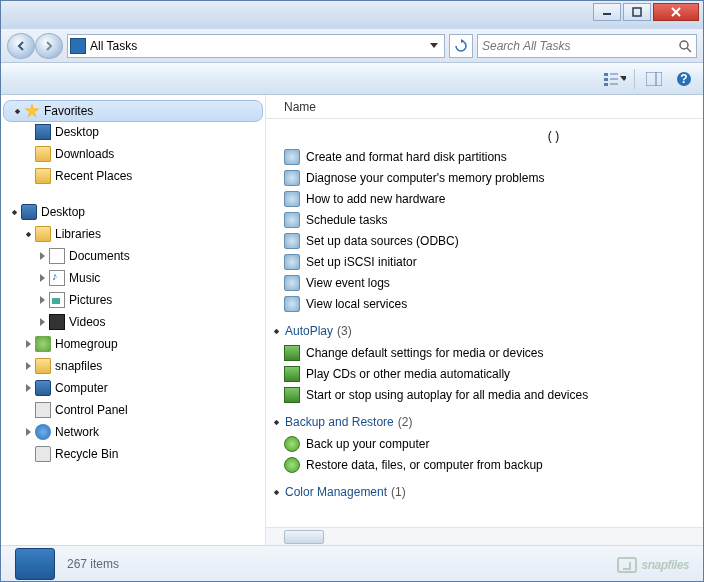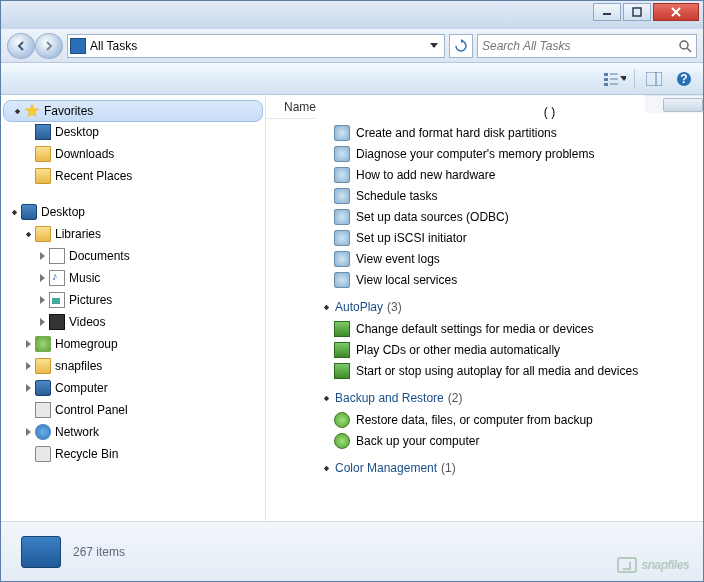--- a/index.html
+++ b/index.html
@@ -40,34 +40,34 @@
 .ic-doc { background:#fff; border:1px solid #888; }
 .ic-music { background:#fff; border:1px solid #888; position:relative; }
 .ic-music::after { content:"♪"; position:absolute; top:-1px; left:2px; color:#2a6fb5; font-size:11px; }
 .ic-pic { background:#fff; border:1px solid #888; position:relative; }
 .ic-pic::after{content:"";position:absolute;left:2px;top:5px;width:8px;height:6px;background:#4a9;}
 .ic-vid { background:#333; border:1px solid #111; }
 .ic-home { background: radial-gradient(#9fd37a,#5a9e35); border-radius:2px; }
 .ic-net { background: radial-gradient(#6fb0e8,#2a6fb5); border-radius:50%; }
 .ic-cpl { background:#e8e8e8; border:1px solid #888; }
 .ic-bin { background:#e8e8e8; border:1px solid #888; border-radius:2px 2px 1px 1px; }
-.mainpane { flex:1; display:flex; flex-direction:row; min-width:0;text-align:center; }
+.mainpane { flex:1; display:flex; flex-direction:column; min-width:0;text-align:center; }
 .colhdr { height:24px; border-bottom:1px solid #e1e6ec; display:flex; align-items:center; padding-left:18px; color:#333; }
 .list { flex:1; overflow-y:auto; padding:6px 0 0 18px; }
 .task-item { display:flex; align-items:center; height:21px; gap:6px; cursor:pointer; }
 .task-icon { width:16px; height:16px; flex-shrink:0; }
 .ic-cpl2 { background: radial-gradient(#cfe5f5,#8ab0d0); border:1px solid #6a90b0; border-radius:2px; }
 .ic-ap { background: linear-gradient(#7fc96a,#3e8a2a); border:1px solid #2e6a1e; }
 .ic-bk { background: radial-gradient(#9fe07a,#4fa030); border-radius:50%; border:1px solid #3a7a22; }
 .group-hdr { display:flex; align-items:center; gap:4px; margin:10px 0 4px -10px; color:#1a4f8a; cursor:pointer; }
 .group-hdr .tri { margin-right:2px; }
 .paren { color:#555; }
 .hscroll { height:18px; border-top:1px solid #e1e6ec; background:#f4f6f9; display:flex; align-items:center; padding-left:18px; }
 .thumb { width:40px; height:14px; background:linear-gradient(#eef3f9,#cdd9e6); border:1px solid #aebccd; border-radius:2px; }
-.statusbar { height:60px; border-top:1px solid #d3dce6; background:linear-gradient(#f2f6fb,#e4ecf6); display:flex; align-items:center; padding:0 20px; gap:12px; position:relative; }
+.statusbar { height:36px; border-top:1px solid #d3dce6; background:linear-gradient(#f2f6fb,#e4ecf6); display:flex; align-items:center; padding:0 14px; gap:12px; position:relative; }
 .sb-icon { width:40px; height:32px; background:linear-gradient(#3a7fc4,#1f5a99); border:1px solid #174570; border-radius:3px; }
 .sb-text { color:#5a6a7a; }
 .watermark { position:absolute; right:14px; bottom:8px; font-style:italic; font-weight:bold; font-size:18px; color:rgba(120,160,120,0.45); letter-spacing:-0.5px; display:flex; align-items:center; gap:4px; }
 .wm-logo { width:20px; height:16px; border:2px solid rgba(120,160,120,0.45); border-radius:3px; position:relative; }
 .wm-logo::after{content:"";position:absolute;left:4px;top:3px;width:6px;height:6px;border:2px solid rgba(120,160,120,0.45);border-top:none;border-left:none;}
 .sep { width:1px; height:20px; background:#b8c6d6; }
 svg { display:block; }
 </style>
 </head>
 <body>
@@ -339,25 +339,25 @@
               <span class="task-icon ic-ap"></span>
               <span>Start or stop using autoplay for all media and devices</span>
             </div>
             <div class="group-hdr">
               <span class="tri open"></span>
               <span>Backup and Restore</span> 
               <span class="paren">(2)</span>
             </div>
             <div class="task-item">
               <span class="task-icon ic-bk"></span>
+              <span>Back up your computer</span>
+            </div>
+            <div class="task-item">
+              <span class="task-icon ic-bk"></span>
               <span>Restore data, files, or computer from backup</span>
-            </div>
-            <div class="task-item">
-              <span class="task-icon ic-bk"></span>
-              <span>Back up your computer</span>
             </div>
             <div class="group-hdr">
               <span class="tri open"></span>
               <span>Color Management</span> 
               <span class="paren">(1)</span>
             </div>
           </div>
       </div>
       <div class="hscroll">
           <div class="thumb"></div>

